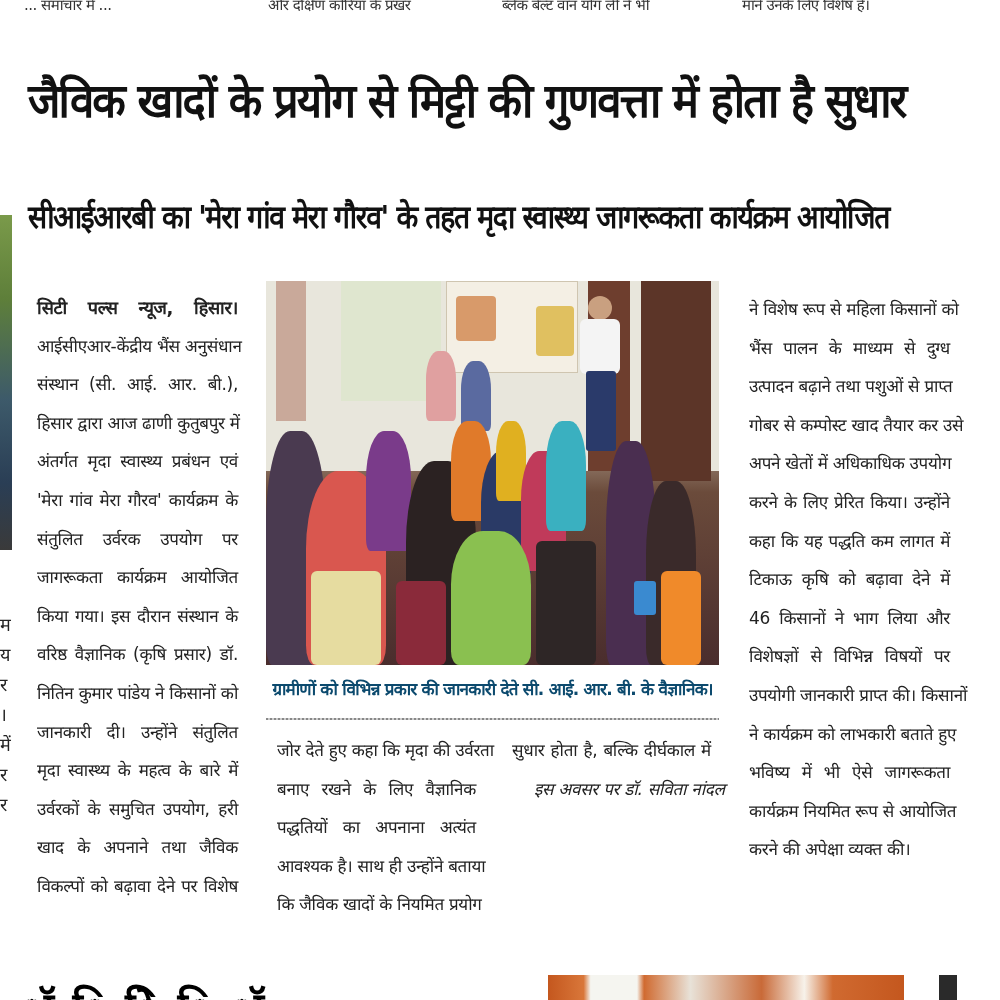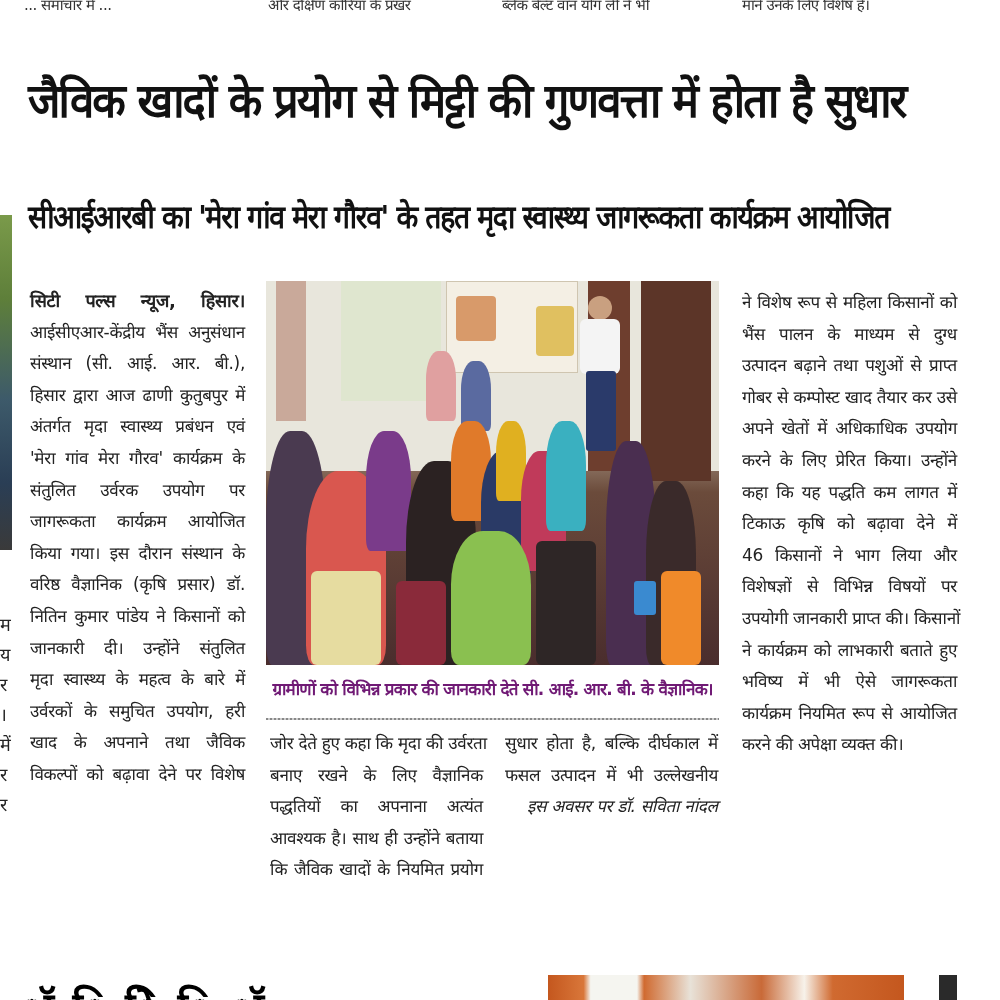--- a/index.html
+++ b/index.html
@@ -8,32 +8,32 @@
   .abs { position:absolute; }
   .top-frag { top:-6px; font-size:15px; color:#333; white-space:nowrap; letter-spacing:-0.5px; }
   .headline { left:28px; top:68px; width:950px; font-size:47px; font-weight:bold; letter-spacing:-2px;
               white-space:nowrap; line-height:66px; transform:scaleX(0.93); transform-origin:left top; color:#111; }
   .subhead { left:28px; top:192px; width:950px; font-size:32px; font-weight:bold; letter-spacing:-1.5px;
              white-space:nowrap; line-height:50px; transform:scaleX(0.885); transform-origin:left top; color:#111; }
   .left-photo { left:0; top:215px; width:12px; height:335px;
                 background:linear-gradient(180deg,#7a9a4a 0%,#5e7f3a 25%,#3d5a6a 55%,#2a3e55 80%,#3a3a3a 100%); }
   .left-sliver { left:0; top:610px; width:12px; font-size:18px; line-height:30px; color:#222; overflow:hidden; }
   .col { font-size:17px; line-height:31.6px; color:#222; letter-spacing:-0.3px; }
-  .col p { margin:0; white-space:nowrap; text-align:justify; text-align-last:justify; }
+  .col p { margin:7px; white-space:nowrap; text-align:justify; text-align-last:justify; }
   .col p.last { text-align-last:left; }
   .col-left { left:30px; top:285px; width:215px; }
   .col-left .lead { font-weight:bold; font-size:18px; }
   .col-right { left:742px; top:287px; width:215px; }
   .col-mid1 { left:270px; top:728px; width:213px; }
   .col-mid2 { left:505px; top:728px; width:213px; }
   .col-mid2 p.indent { text-indent:22px; text-align-last:left;font-style:italic; }
   .photo { left:266px; top:281px; width:453px; height:384px; overflow:hidden;
            background:linear-gradient(180deg,#e9e4d6 0%,#d9d2bf 30%,#6b4b3b 55%,#4a2d2d 100%); }
   .caption { left:266px; top:677px; width:453px; text-align:center; font-size:17px; font-weight:bold;
-             letter-spacing:-0.8px; color:#701a75; white-space:nowrap; }
+             letter-spacing:-0.8px; color:#0c4a6e; white-space:nowrap; }
   .caption-rule { left:266px; top:718px; width:453px; height:2px;
                   background:repeating-linear-gradient(90deg,#888 0 2px,#ccc 2px 4px); }
   .bottom-headline { left:20px; top:978px; font-size:40px; font-weight:bold; color:#000; letter-spacing:8px; white-space:nowrap; }
   .bottom-photo { left:548px; top:975px; width:356px; height:25px;
                   background:linear-gradient(90deg,#c4571e 0%,#d9773a 10%,#f5f5f0 12%,#f5f5f0 25%,#d06a30 27%,#e8e2d8 40%,#c96a38 60%,#f7f2ea 72%,#d06a30 80%,#c4571e 100%); }
   .bottom-bar { left:939px; top:975px; width:18px; height:25px; background:#2a2a2a; }
   .fig { position:absolute; border-radius:40% 40% 10% 10%; }
 </style>
 </head>
 <body>
@@ -118,21 +118,20 @@
 
 <div class="abs col col-mid1">
   <p>जोर देते हुए कहा कि मृदा की उर्वरता</p>
   <p>बनाए रखने के लिए वैज्ञानिक</p>
   <p>पद्धतियों का अपनाना अत्यंत</p>
   <p>आवश्यक है। साथ ही उन्होंने बताया</p>
   <p>कि जैविक खादों के नियमित प्रयोग</p>
 </div>
 <div class="abs col col-mid2">
   <p>सुधार होता है, बल्कि दीर्घकाल में</p>
-  <p>फसल उत्पादन में भी उल्लेखनीय</p>
   <p class="indent">इस अवसर पर डॉ. सविता नांदल</p>
 </div>
 
 <div class="abs col col-right">
   <p>ने विशेष रूप से महिला किसानों को</p>
   <p>भैंस पालन के माध्यम से दुग्ध</p>
   <p>उत्पादन बढ़ाने तथा पशुओं से प्राप्त</p>
   <p>गोबर से कम्पोस्ट खाद तैयार कर उसे</p>
   <p>अपने खेतों में अधिकाधिक उपयोग</p>
   <p>करने के लिए प्रेरित किया। उन्होंने</p>

